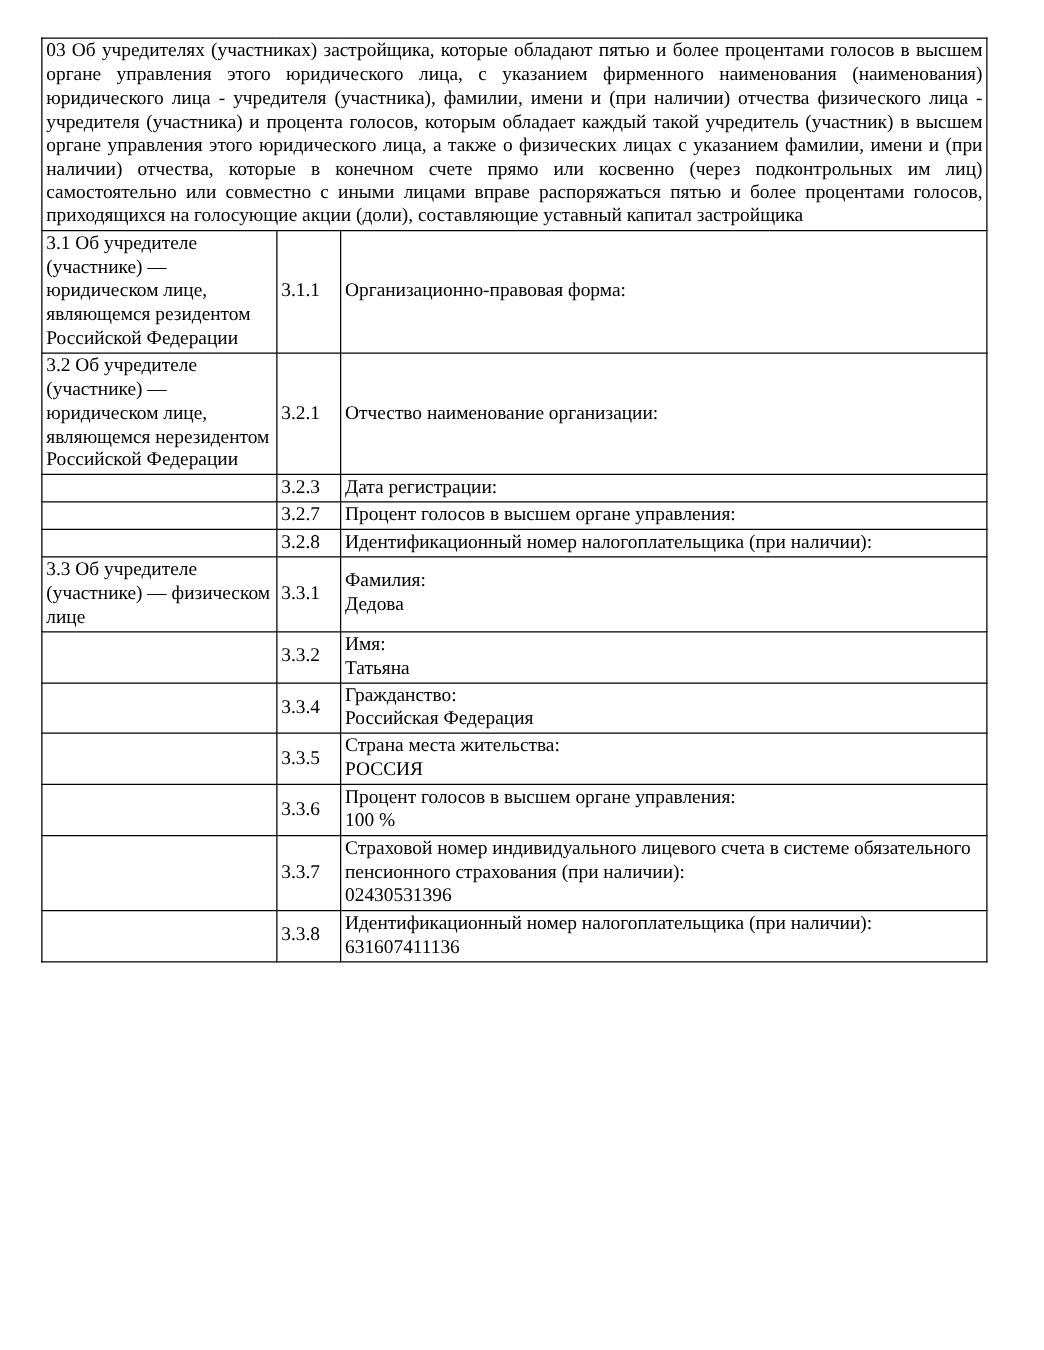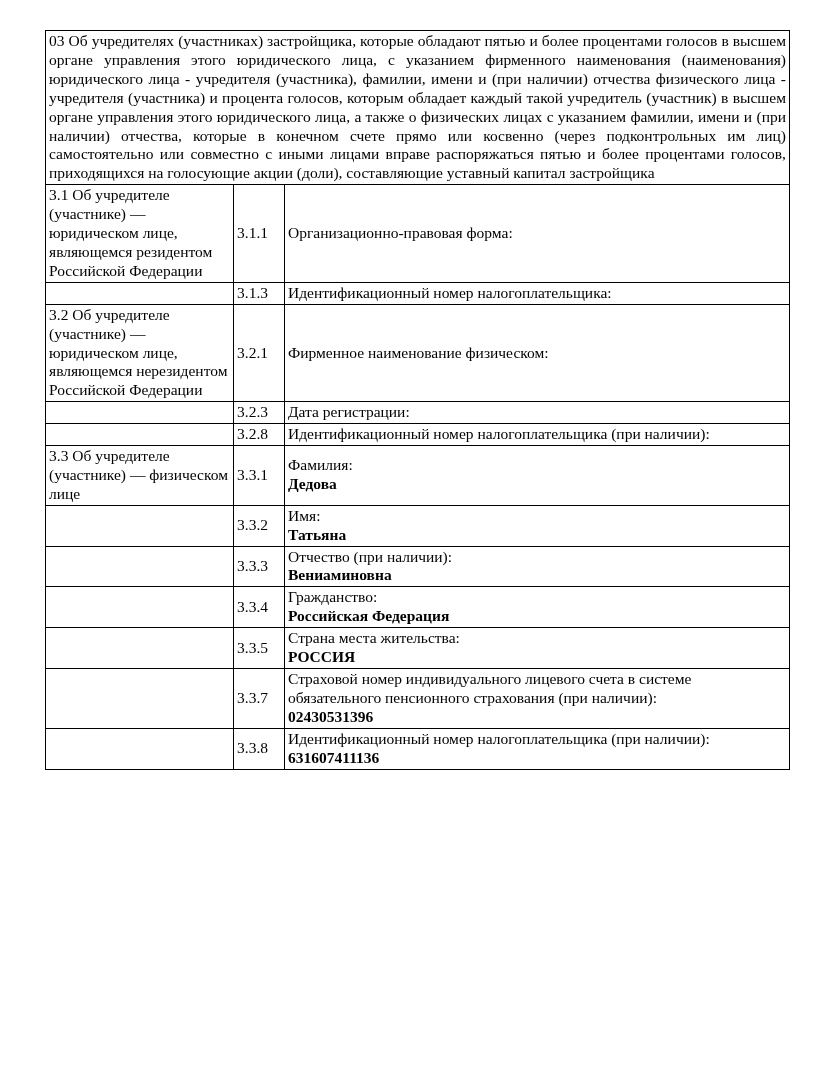--- a/index.html
+++ b/index.html
@@ -4,21 +4,21 @@
 <style>
   html, body { margin: 0; padding: 0; }
   body {
     width: 835px;
     height: 1080px;
     background: #ffffff;
     color: #000000;
     font-family: "Liberation Serif", serif;
     overflow: hidden;
   }
-  .page { padding: 30px 45px 0 45px; }
+  .page { padding: 30px 45px 0 33px; }
 
   table.doc {
     width: 100%;
     border-collapse: collapse;
     font-size: 15.5px;
     line-height: 1.22;
     table-layout: fixed;
   }
   table.doc td {
     border: 1px solid #000000;
@@ -28,21 +28,21 @@
   }
   col.c-group { width: 188px; }
   col.c-num   { width: 51px; }
 
   td.header-cell {
     text-align: justify;
     padding: 1px 3px 3px 3px;
   }
   td.group-cell { vertical-align: top; margin-left: 20px; }
   td.num-cell   { }
-  .field-value  { font-weight: bold; }
+  .field-value  { font-weight: normal; }
 </style>
 </head>
 <body>
 
 <div class="page">
   <table class="doc">
     <colgroup>
       <col class="c-group">
       <col class="c-num">
       <col class="c-field">
@@ -52,38 +52,38 @@
         <td colspan="3" class="header-cell">03 Об учредителях (участниках) застройщика, которые обладают пятью и более процентами голосов в высшем органе управления этого юридического лица, с указанием фирменного наименования (наименования) юридического лица - учредителя (участника), фамилии, имени и (при наличии) отчества физического лица - учредителя (участника) и процента голосов, которым обладает каждый такой учредитель (участник) в высшем органе управления этого юридического лица, а также о физических лицах с указанием фамилии, имени и (при наличии) отчества, которые в конечном счете прямо или косвенно (через подконтрольных им лиц) самостоятельно или совместно с иными лицами вправе распоряжаться пятью и более процентами голосов, приходящихся на голосующие акции (доли), составляющие уставный капитал застройщика</td>
       </tr>
     <tr>
           <td class="group-cell">3.1 Об учредителе (участнике) — юридическом лице, являющемся резидентом Российской Федерации</td>
           <td class="num-cell">3.1.1</td>
           <td class="field-cell">
             <div class="field-label">Организационно-правовая форма:</div>
           </td>
         </tr>
         <tr>
-          <td class="group-cell"></td>
-          <td class="num-cell">3.1.3</td>
-          <td class="field-cell">
-            <div class="field-label">Идентификационный номер налогоплательщика:</div>
-          </td>
-        </tr>
-        <tr>
           <td class="group-cell">3.2 Об учредителе (участнике) — юридическом лице, являющемся нерезидентом Российской Федерации</td>
           <td class="num-cell">3.2.1</td>
           <td class="field-cell">
-            <div class="field-label">Фирменное наименование физическом:</div>
+            <div class="field-label">Отчество наименование организации:</div>
           </td>
         </tr>
         <tr>
           <td class="group-cell"></td>
           <td class="num-cell">3.2.3</td>
           <td class="field-cell">
             <div class="field-label">Дата регистрации:</div>
+          </td>
+        </tr>
+        <tr>
+          <td class="group-cell"></td>
+          <td class="num-cell">3.2.7</td>
+          <td class="field-cell">
+            <div class="field-label">Процент голосов в высшем органе управления:</div>
           </td>
         </tr>
         <tr>
           <td class="group-cell"></td>
           <td class="num-cell">3.2.8</td>
           <td class="field-cell">
             <div class="field-label">Идентификационный номер налогоплательщика (при наличии):</div>
           </td>
         </tr>
         <tr>
@@ -97,40 +97,40 @@
         <tr>
           <td class="group-cell"></td>
           <td class="num-cell">3.3.2</td>
           <td class="field-cell">
             <div class="field-label">Имя:</div>
             <div class="field-value">Татьяна</div>
           </td>
         </tr>
         <tr>
           <td class="group-cell"></td>
-          <td class="num-cell">3.3.3</td>
-          <td class="field-cell">
-            <div class="field-label">Отчество (при наличии):</div>
-            <div class="field-value">Вениаминовна</div>
-          </td>
-        </tr>
-        <tr>
-          <td class="group-cell"></td>
           <td class="num-cell">3.3.4</td>
           <td class="field-cell">
             <div class="field-label">Гражданство:</div>
             <div class="field-value">Российская Федерация</div>
           </td>
         </tr>
         <tr>
           <td class="group-cell"></td>
           <td class="num-cell">3.3.5</td>
           <td class="field-cell">
             <div class="field-label">Страна места жительства:</div>
             <div class="field-value">РОССИЯ</div>
+          </td>
+        </tr>
+        <tr>
+          <td class="group-cell"></td>
+          <td class="num-cell">3.3.6</td>
+          <td class="field-cell">
+            <div class="field-label">Процент голосов в высшем органе управления:</div>
+            <div class="field-value">100 %</div>
           </td>
         </tr>
         <tr>
           <td class="group-cell"></td>
           <td class="num-cell">3.3.7</td>
           <td class="field-cell">
             <div class="field-label">Страховой номер индивидуального лицевого счета в системе обязательного пенсионного страхования (при наличии):</div>
             <div class="field-value">02430531396</div>
           </td>
         </tr>

